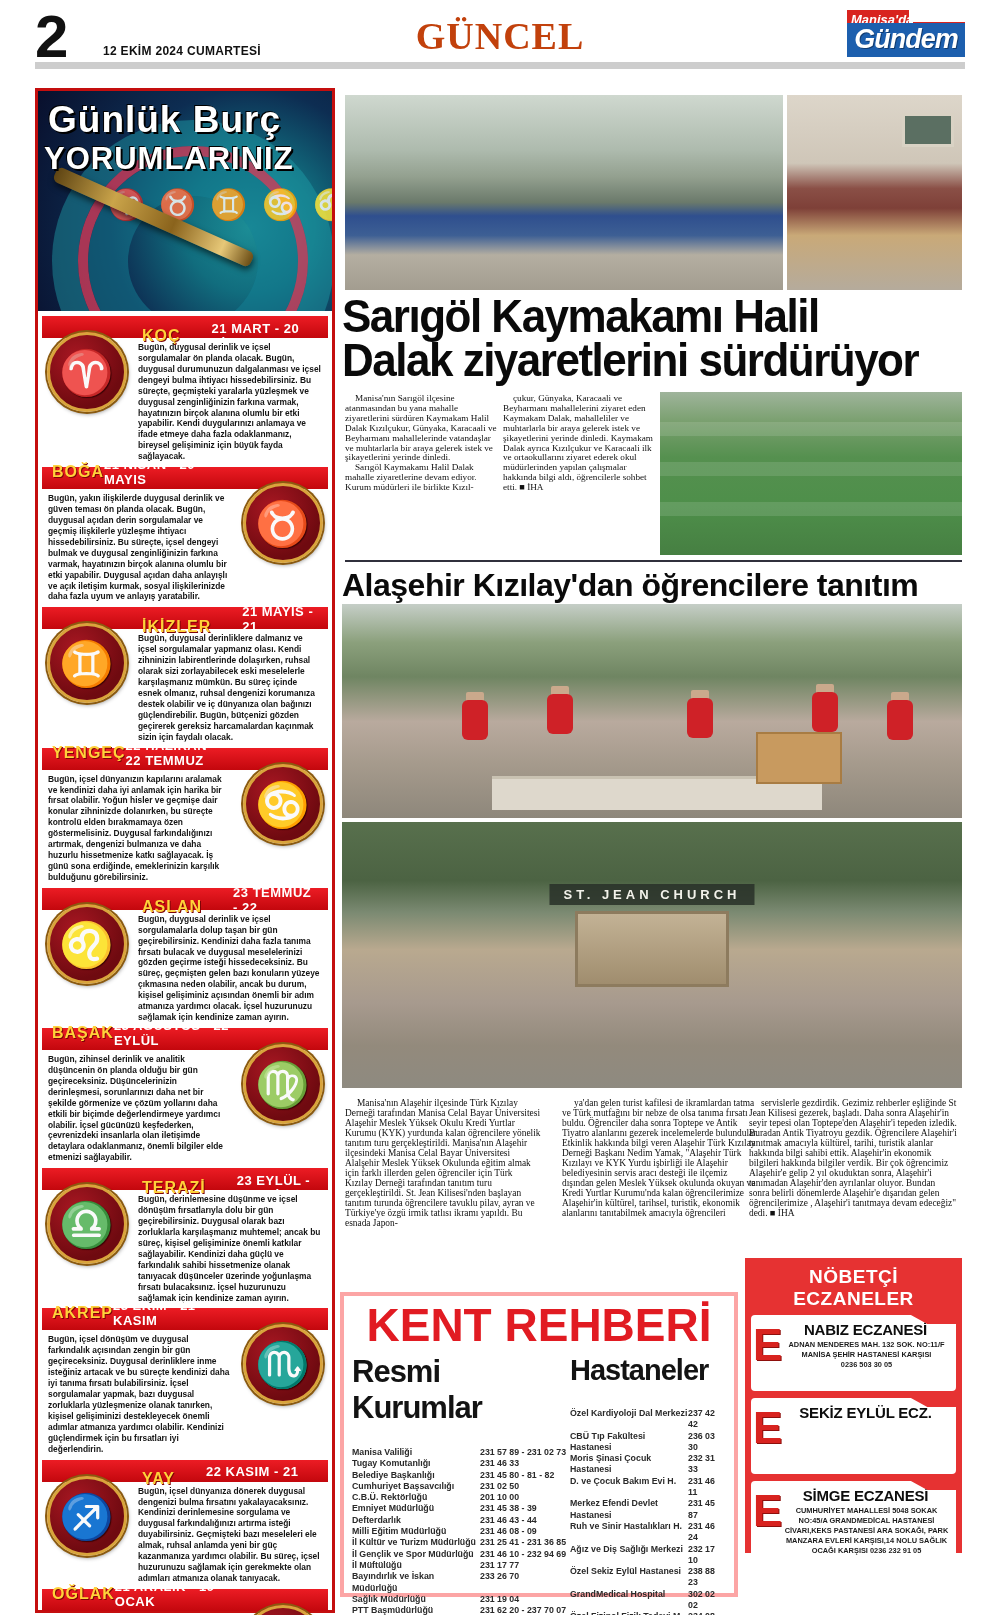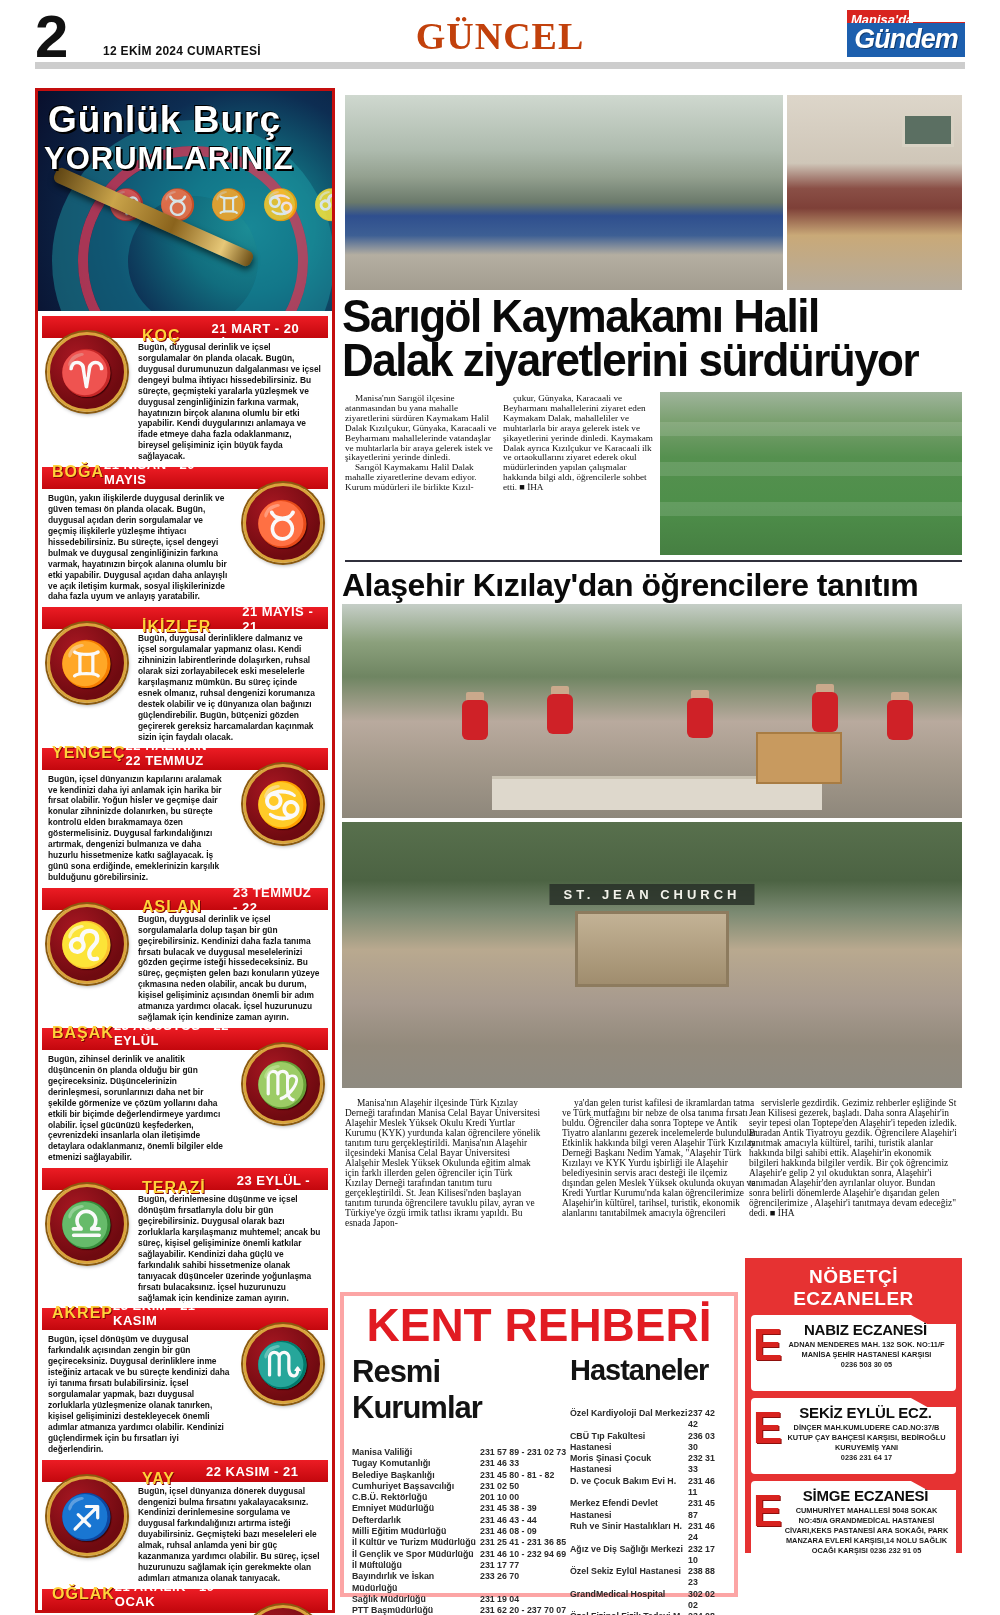--- a/index.html
+++ b/index.html
@@ -419,24 +419,20 @@
         <div class="e">E</div>
         <div class="ename">NABIZ ECZANESİ</div>
         <div class="eaddr">ADNAN MENDERES MAH. 132 SOK. NO:11/F
 MANİSA ŞEHİR HASTANESİ KARŞISI
 0236 503 30 05</div>
       </div>
 
       <div class="ecard">
         <div class="e">E</div>
         <div class="ename">SEKİZ EYLÜL ECZ.</div>
-        <div class="eaddr">DİNÇER MAH.KUMLUDERE CAD.NO:37/B
-KUTUP ÇAY BAHÇESİ KARŞISI, BEDİROĞLU
-KURUYEMİŞ YANI
-0236 231 64 17</div>
       </div>
 
       <div class="ecard">
         <div class="e">E</div>
         <div class="ename">SİMGE ECZANESİ</div>
         <div class="eaddr">CUMHURİYET MAHALLESİ 5048 SOKAK
 NO:45/A GRANDMEDİCAL HASTANESİ
 CİVARI,KEKS PASTANESİ ARA SOKAĞI, PARK
 MANZARA EVLERİ KARŞISI,14 NOLU SAĞLIK
 OCAĞI KARŞISI 0236 232 91 05</div>

